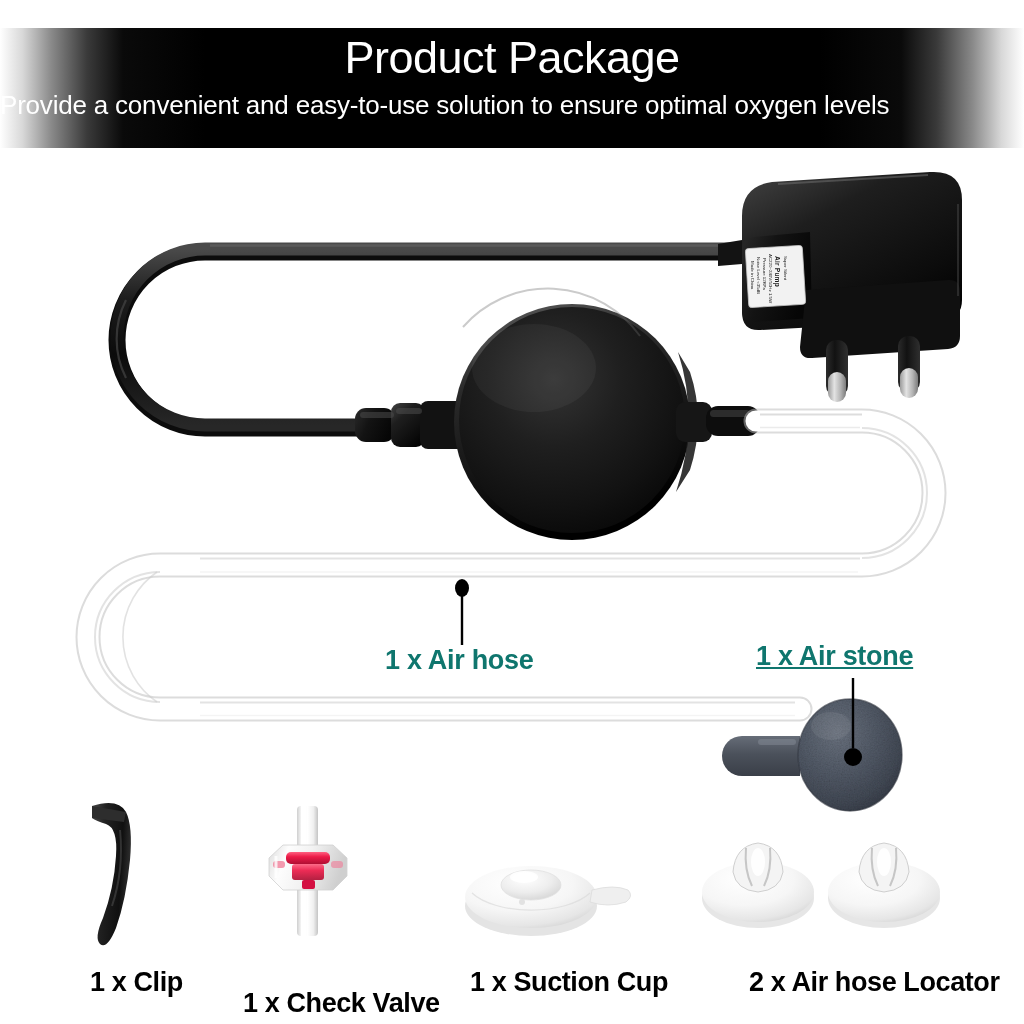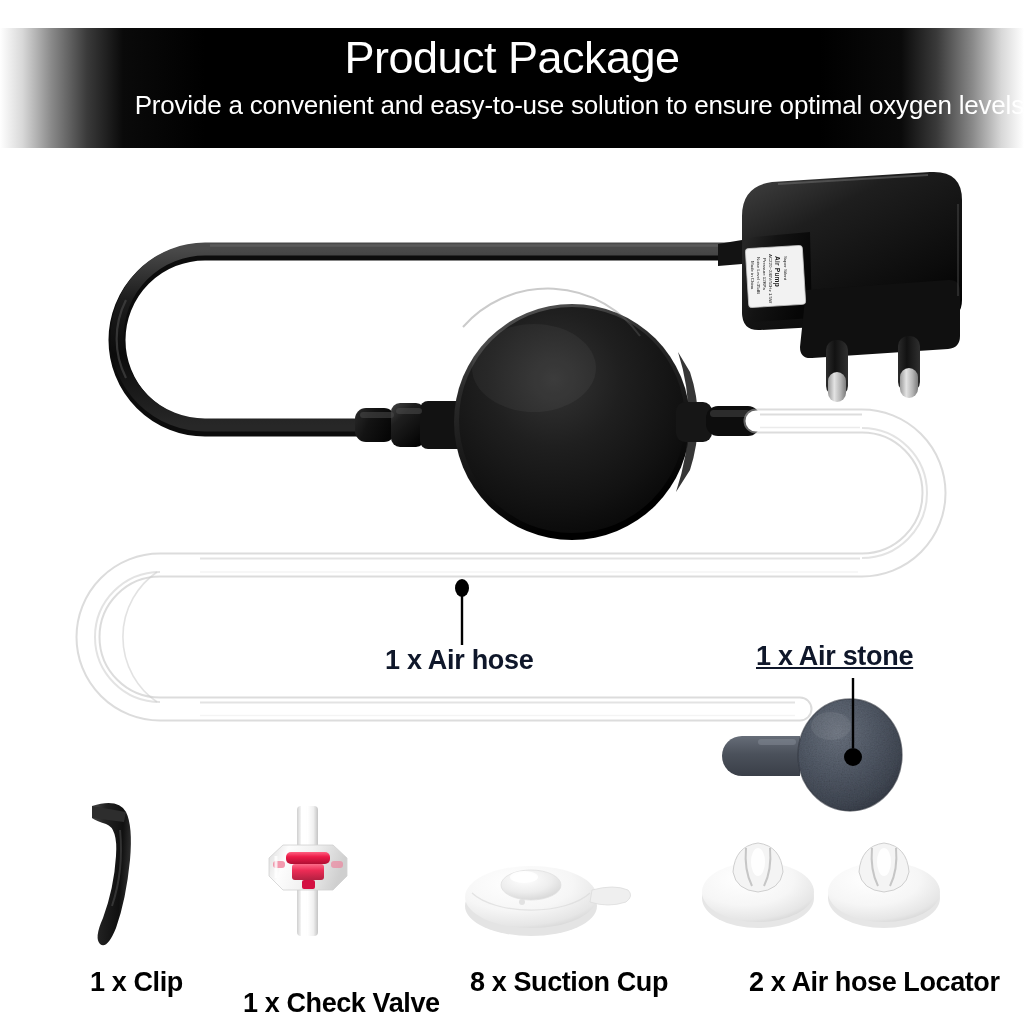--- a/index.html
+++ b/index.html
@@ -27,35 +27,35 @@
     text-align:center;
     color:#ffffff;
     font-size:45px;
     font-weight:normal;
     letter-spacing:-0.5px;
     line-height:1.05;
     white-space:nowrap;
   }
   .banner-sub{
     position:absolute;left:0;top:62px;width:1024px;
-    text-align:right;
+    text-align:left;
     color:#ffffff;
     font-size:26px;
     font-weight:400;
     letter-spacing:-0.2px;
     white-space:nowrap;
   }
 
   
   .prod-svg{position:absolute;left:0;top:0;width:1024px;height:1024px;pointer-events:none;}
 
   
   .callout{
     position:absolute;
-    color:#0f172a;
+    color:#0f766e;
     font-size:27px;
     font-weight:bold;
     letter-spacing:-0.3px;
     white-space:nowrap;
   }
   #lbl-airhose{left:385px;top:645px;}
   #lbl-airstone{left:756px;top:641px;text-decoration:underline;}
 
   
   .acc-label{
@@ -356,16 +356,16 @@
     <div class="plug-label-text" style="left:15px;top:6px;transform:rotate(90deg);">Pressure 12KPa</div>
     <div class="plug-label-text" style="left:9px;top:5px;transform:rotate(90deg);">Noise Level &lt;35dB</div>
     <div class="plug-label-text" style="left:3px;top:9px;transform:rotate(90deg);">Made in China</div>
   </div>
 
   <div class="callout" id="lbl-airhose">1 x Air hose</div>
   <div class="callout" id="lbl-airstone">1 x Air stone</div>
 
   <div class="acc-label" id="lbl-clip">1 x Clip</div>
   <div class="acc-label" id="lbl-valve">1 x Check Valve</div>
-  <div class="acc-label" id="lbl-cup">8 x Suction Cup</div>
+  <div class="acc-label" id="lbl-cup">1 x Suction Cup</div>
   <div class="acc-label" id="lbl-locator">2 x Air hose Locator</div>
 
 </div>
 
 </body></html>

